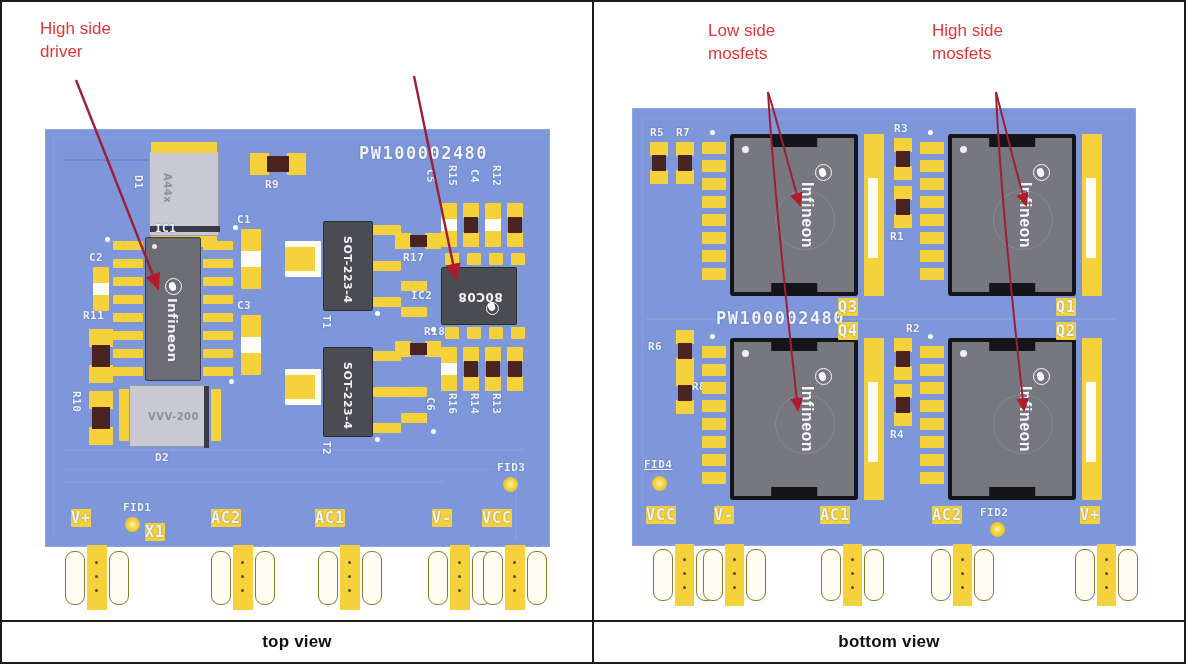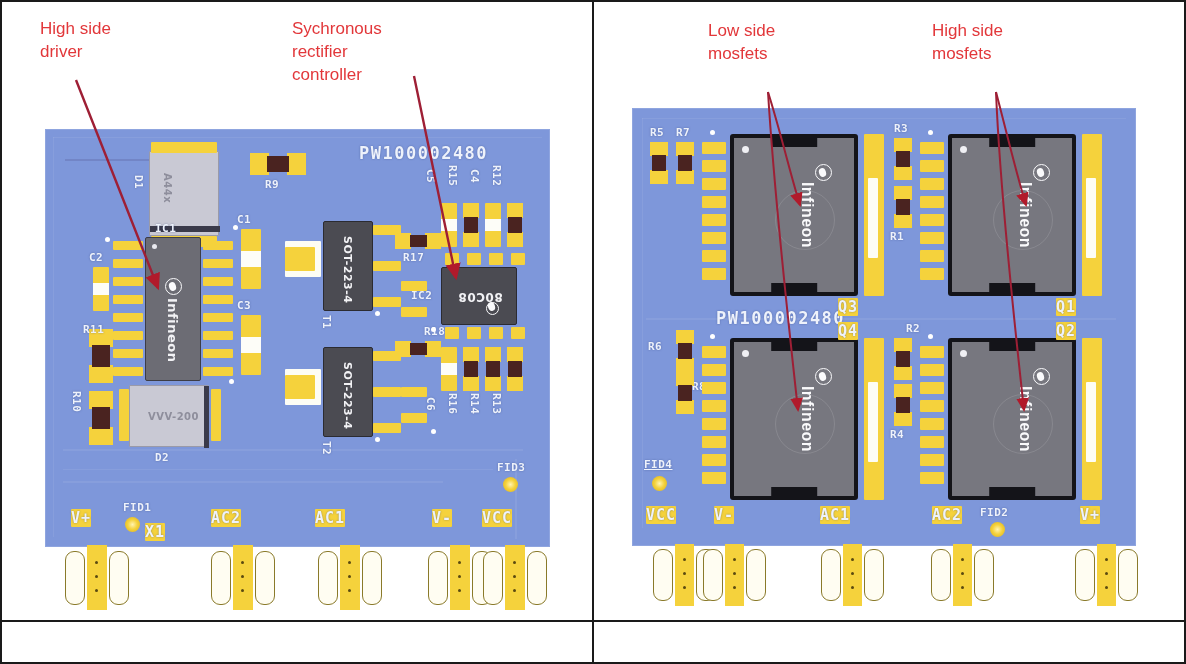--- a/index.html
+++ b/index.html
@@ -257,21 +257,21 @@
     <div class="cap" style="left:48px; top:138px; width:16px; height:44px;">
       <div class="mid" style="left:0; top:16px; width:16px; height:12px;"></div>
     </div>
     <div class="silk" style="left:44px; top:122px;">C2</div>
 
     <div class="res" style="left:44px; top:200px; width:24px; height:54px;">
       <div class="end" style="left:0; top:0;  width:24px; height:18px;"></div>
       <div class="end" style="left:0; bottom:0;width:24px; height:18px;"></div>
       <div class="body" style="left:3px;top:16px;width:18px; height:22px;"></div>
     </div>
-    <div class="silk" style="left:38px; top:194px;">R11</div>
+    <div class="silk" style="left:38px; top:180px;">R11</div>
 
     <div class="res" style="left:44px; top:262px; width:24px; height:54px;">
       <div class="end" style="left:0; top:0;  width:24px; height:18px;"></div>
       <div class="end" style="left:0; bottom:0;width:24px; height:18px;"></div>
       <div class="body" style="left:3px;top:16px;width:18px; height:22px;"></div>
     </div>
     <div class="silk rot90" style="left:38px; top:262px;">R10</div>
 
     <div class="whitepart" style="left:84px; top:256px; width:80px; height:62px;">
       <div class="band" style="left:74px; top:0; width:5px; height:62px;"></div>
@@ -657,23 +657,20 @@
     <div class="slot" style="left:3px;  top:5px; width:20px; height:52px;"></div>
     <div class="slot" style="left:46px; top:5px; width:20px; height:52px;"></div>
     <div class="hole" style="left:33px; top:14px;"></div>
     <div class="hole" style="left:33px; top:28px;"></div>
     <div class="hole" style="left:33px; top:42px;"></div>
   </div>
 
   <div class="callout" style="left:40px;  top:18px;  width:150px;">High side
 driver</div>
 
-  <div class="callout" style="left:292px; top:18px;  width:160px;">Sychronous
-rectifier
-controller</div>
 
   <div class="callout" style="left:708px; top:20px;  width:150px;">Low side
 mosfets</div>
 
   <div class="callout" style="left:932px; top:20px;  width:150px;">High side
 mosfets</div>
 
   <svg class="arrows" viewBox="0 0 1186 664">
     <defs>
       <marker id="ah" markerWidth="9" markerHeight="9" refX="6" refY="3.2" orient="auto" markerUnits="strokeWidth">
@@ -687,14 +684,16 @@
 
     <path d="M768,92 C780,130 792,180 800,205" stroke="#9e1f35" stroke-width="2" fill="none" marker-end="url(#ah)"></path>
 
     <path d="M768,92 C774,190 788,320 798,410" stroke="#9e1f35" stroke-width="2" fill="none" marker-end="url(#ah)"></path>
 
     <path d="M996,92 C1006,130 1018,180 1026,205" stroke="#9e1f35" stroke-width="2" fill="none" marker-end="url(#ah)"></path>
 
     <path d="M996,92 C1000,190 1014,320 1024,410" stroke="#9e1f35" stroke-width="2" fill="none" marker-end="url(#ah)"></path>
   </svg>
 
+  <div class="caption caption-left">top view</div>
+  <div class="caption caption-right">bottom view</div>
 
 </div>
 
 </body></html>

